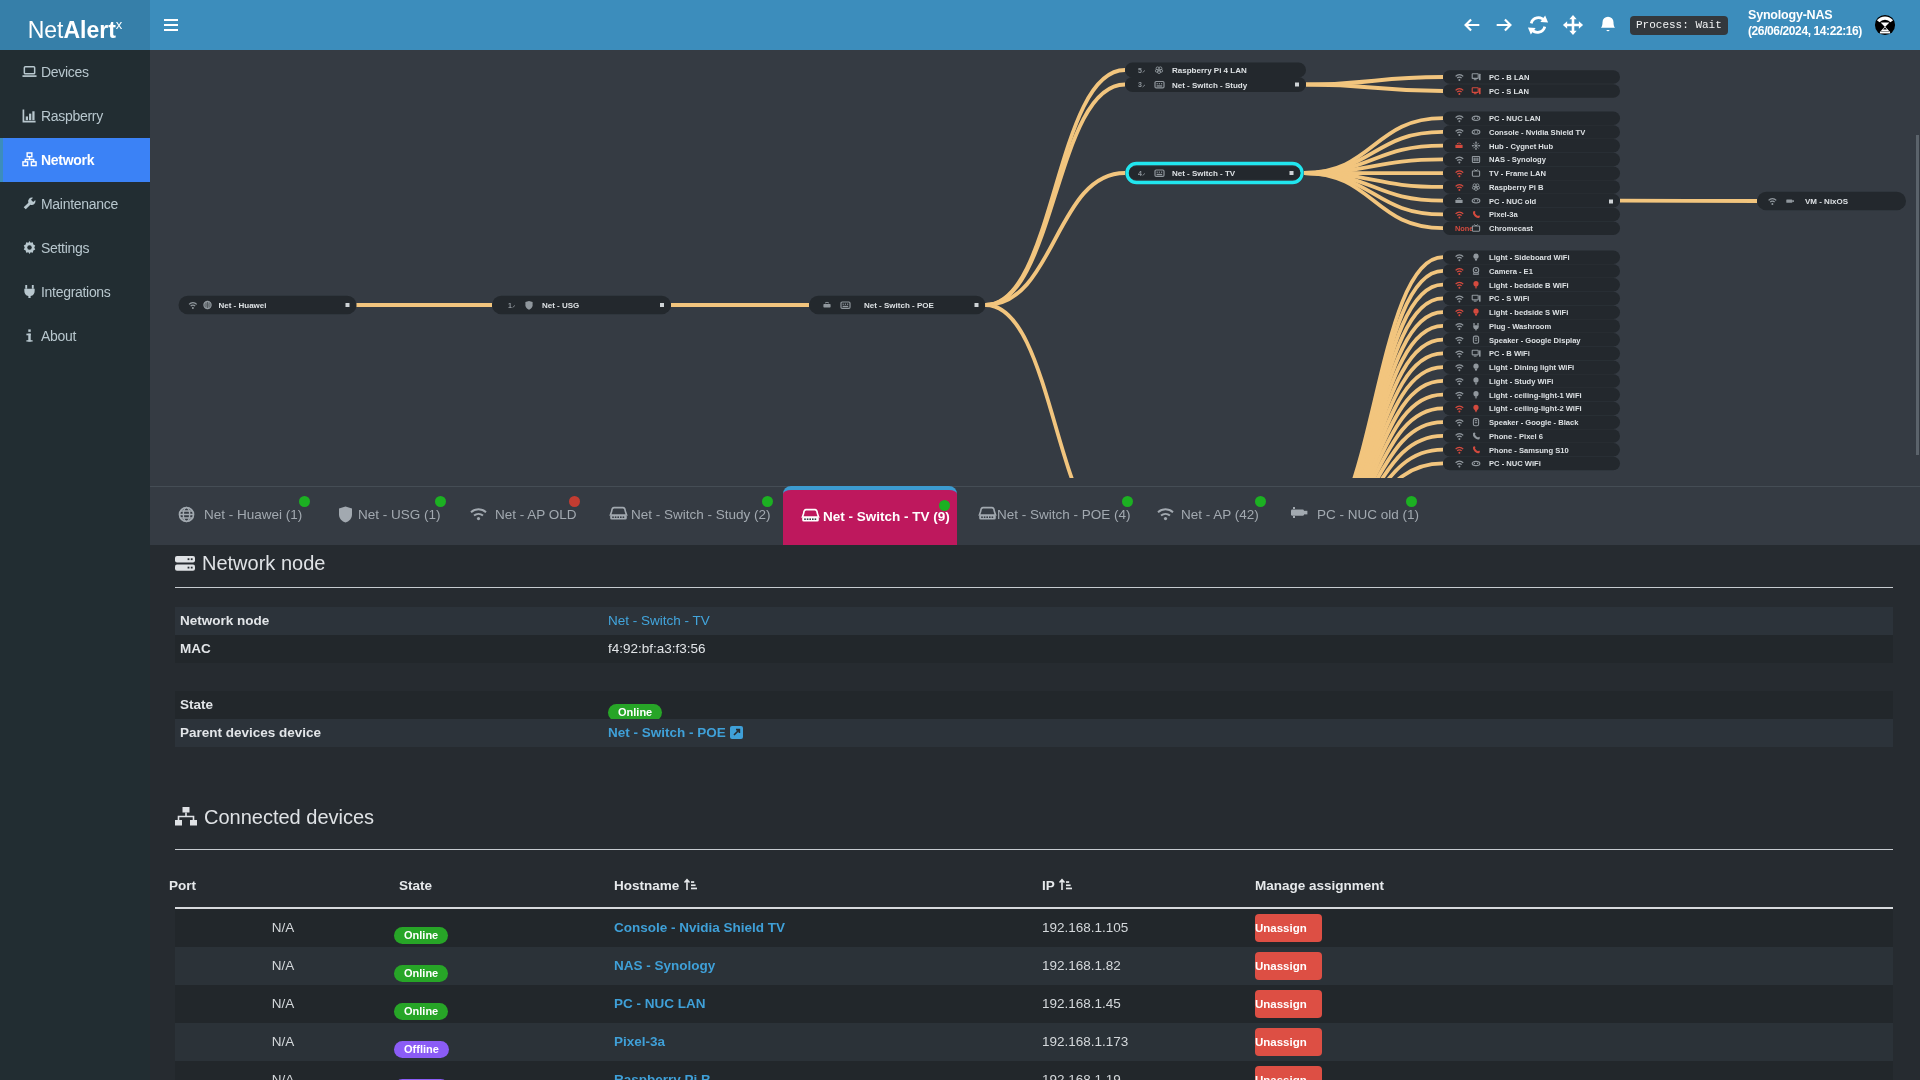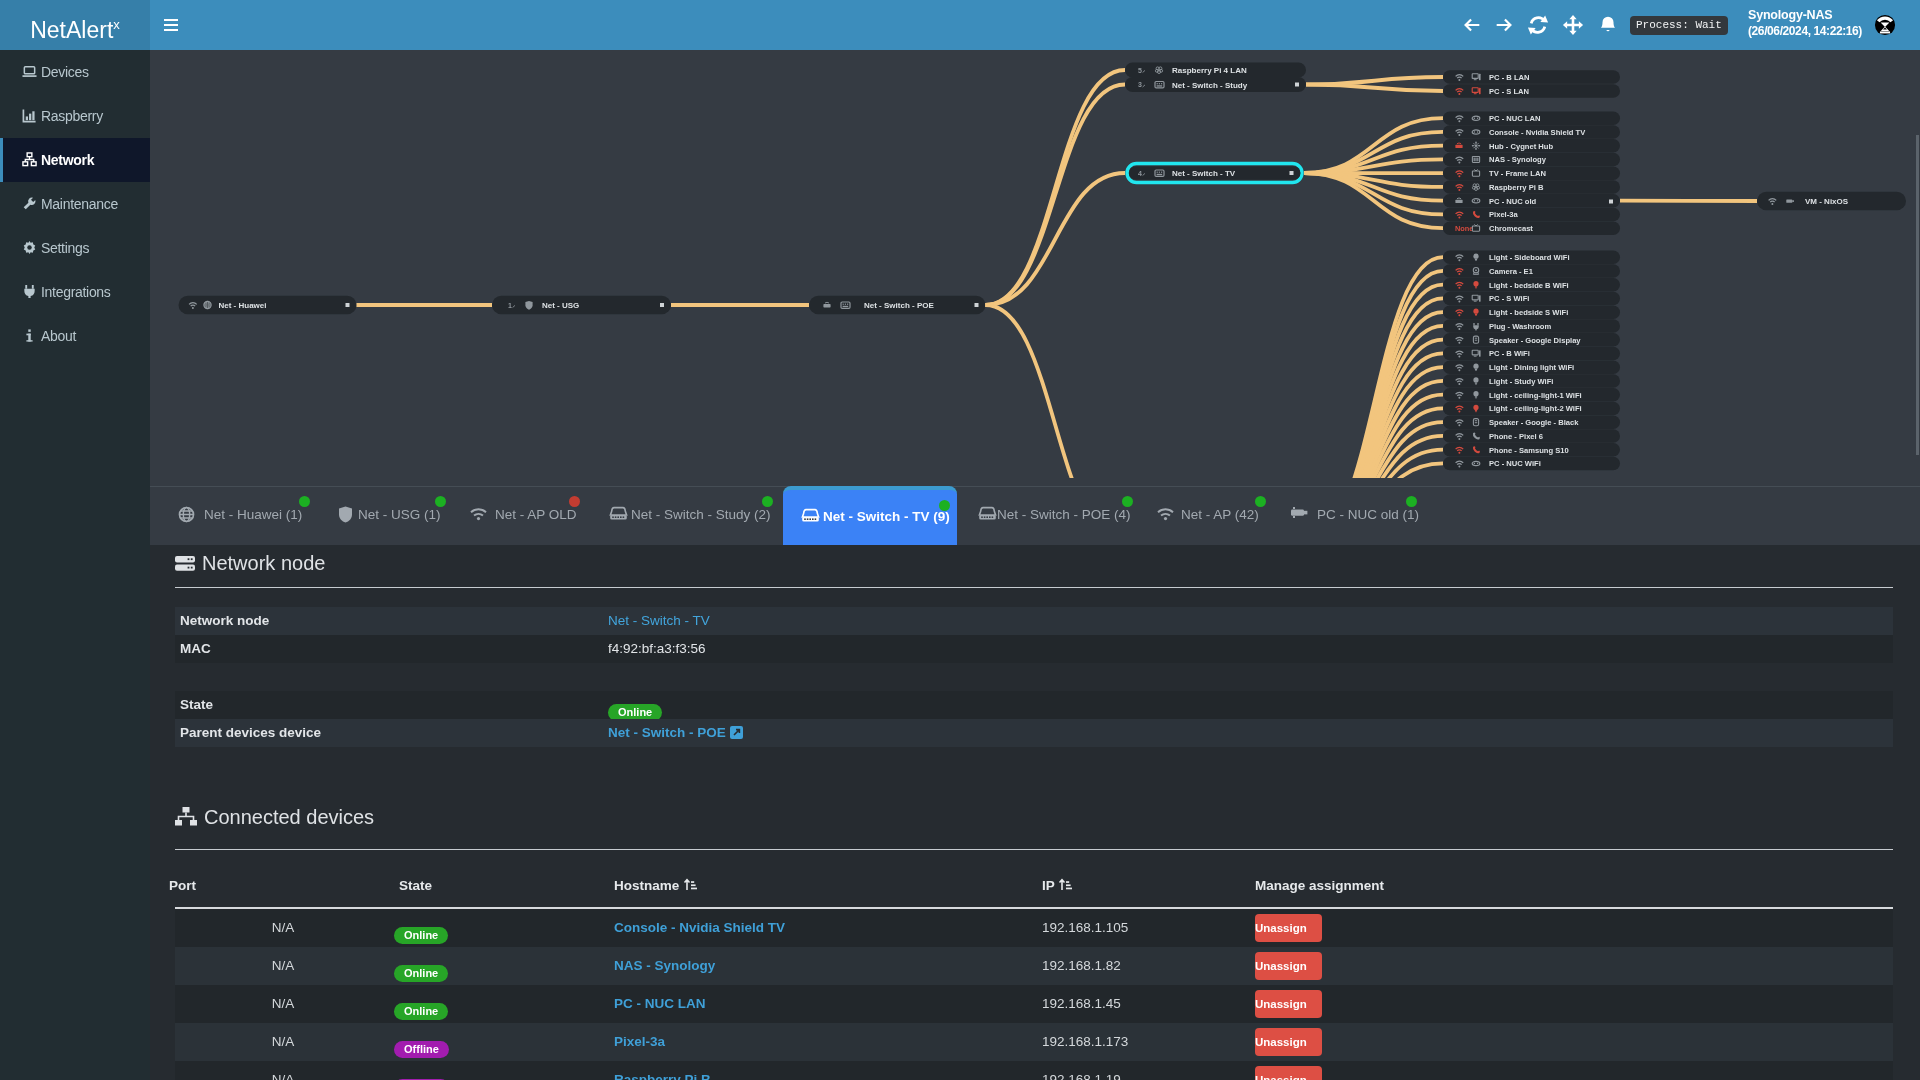--- a/index.html
+++ b/index.html
@@ -1,57 +1,57 @@
 <!DOCTYPE html>
 <html><head>
 <meta charset="utf-8">
 <style>
   * { margin:0; padding:0; box-sizing:border-box; }
   html,body { width:1920px; height:1080px; overflow:hidden; background:#353b43; font-family:"Liberation Sans",sans-serif; }
   .navbar { position:absolute; left:0; top:0; width:1920px; height:50px; background:#3c8dbc; z-index:50; }
   .brand { position:absolute; left:0; top:0; width:150px; height:50px; background:#367fa9; color:#fff; text-align:center; line-height:50px; font-size:23px; font-weight:300; }
-  .brand b { font-weight:400; }
+  .brand b { font-weight:700; }
   .brand sup { font-size:13px; }
   .burger { position:absolute; left:164px; top:19px; width:14px; height:12px; }
   .burger div { height:2px; background:#fff; margin-bottom:3px; }
   .nav-ico { position:absolute; top:14px; width:22px; height:22px; }
   .proc { position:absolute; left:1630px; top:16px; height:19px; background:#33383d; border-radius:4px; color:#f2f3f4; font-family:"Liberation Mono",monospace; font-size:11px; line-height:19px; padding:0 6px; }
   .who { position:absolute; left:1748px; top:8px; color:#fff; font-size:12.5px; font-weight:700; line-height:15.5px; letter-spacing:-0.2px; }
   .who .d2 { font-size:12px; letter-spacing:-0.4px; }
   .sidebar { position:absolute; left:0; top:50px; width:150px; height:1030px; background:#222d32; }
   .mi { position:relative; height:44px; color:#b8c7ce; font-size:14px; border-left:3px solid transparent; }
   .mi .lbl { position:absolute; left:38px; top:14px; letter-spacing:-0.3px; }
   .mi .chev { position:absolute; right:16px; top:16px; }
-  .mi.active { background:#0f172a; color:#fff; border-left-color:#3c8dbc; font-weight:700; }
+  .mi.active { background:#3b82f6; color:#fff; border-left-color:#3c8dbc; font-weight:700; }
   .mi svg { position:absolute; left:19px; top:14px; }
   .content { position:absolute; left:150px; top:50px; width:1770px; height:1030px; background:#353b43; }
   #diagram { position:absolute; left:0; top:0; }
   
   .tabs { position:absolute; left:0; top:436px; width:1770px; height:59px; border-top:1px solid #454d55; }
   .tab { position:absolute; top:-1px; height:60px; color:#a2a9b0; font-size:13.5px; }
   .tab .ic { position:absolute; top:20px; }
   .tab .tx { position:absolute; top:21px; white-space:nowrap; }
   .tab .dot { position:absolute; width:11px; height:11px; border-radius:50%; background:#1cb022; top:10px; }
   .tab .dot.red { background:#c33c31; }
-  .tab.sel { background:#3b82f6; border-top:4px solid #3c9bd0; border-radius:8px 8px 0 0; color:#fff; font-weight:700; }
+  .tab.sel { background:#be185d; border-top:4px solid #3c9bd0; border-radius:8px 8px 0 0; color:#fff; font-weight:700; }
   .tab.sel .tx { top:19px; }
   .tab.sel .ic { top:18px; }
   
   .panel { position:absolute; left:0; top:495px; width:1770px; height:535px; background:#262b30; }
   .sect-h { position:absolute; left:25px; color:#dfe2e5; font-size:20px; }
   .hr { position:absolute; left:25px; width:1718px; height:1px; background:#c6cbd0; }
   .t1row { position:absolute; left:25px; width:1718px; height:28px; font-size:13.5px; color:#e2e5e8; line-height:28px; }
   .t1row .k { position:absolute; left:5px; font-weight:700; }
   .t1row .v { position:absolute; left:433px; }
   .t1row.odd { background:#2c333a; }
   .t1row.even { background:#22272b; }
   a.lk { color:#42a5dc; text-decoration:none; }
   a.lkb { color:#3fa0d8; font-weight:700; text-decoration:none; }
   .badge { display:inline-block; background:#27a527; color:#fff; font-weight:700; font-size:11px; border-radius:9px; padding:2px 10px; line-height:13px;margin-top:8px; }
-  .badge.off { background:#a21caf; }
+  .badge.off { background:#8b5cf6; }
   .th { position:absolute; font-weight:700; font-size:13.5px; color:#e6e9eb; }
   .t2row { position:absolute; left:25px; width:1718px; height:38px; font-size:13.5px; color:#d4d8db; }
   .t2row.odd { background:#22272b; }
   .t2row.even { background:#2b3238; }
   .t2row .c1 { position:absolute; left:78px; width:60px; text-align:center; top:11px; }
   .t2row .c2 { position:absolute; left:219px; top:10px; }
   .t2row .c3 { position:absolute; left:439px; top:11px; font-weight:700; }
   .t2row .c4 { position:absolute; left:867px; top:11px; }
   .t2row .btn { position:absolute; left:1080px; top:5px; width:67px; height:28px; background:#dd4f44; border-radius:4px; color:#fff; font-weight:700; font-size:11.5px; line-height:28px; }
   .scroll { position:absolute; left:1916px; top:135px; width:3px; height:320px; background:#5b636b; z-index:60; }

